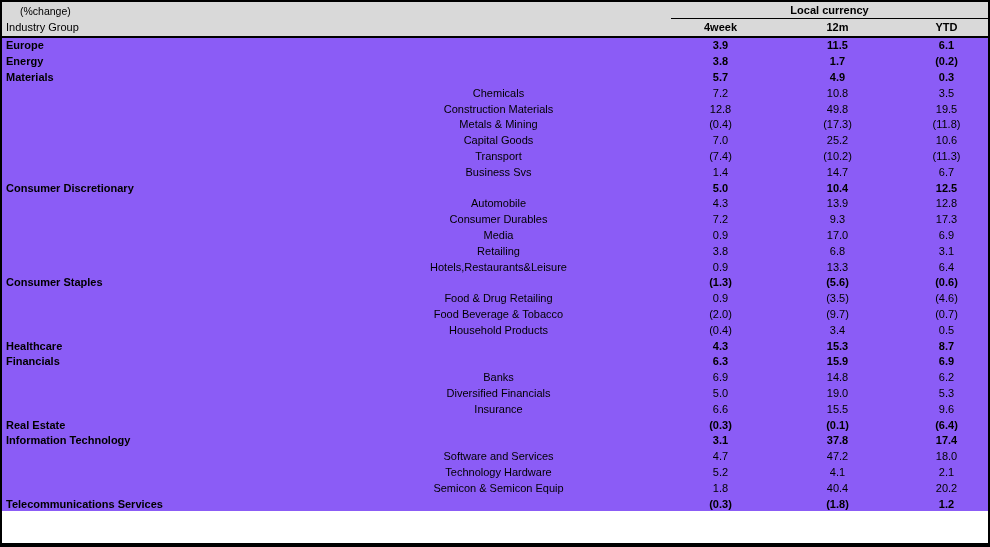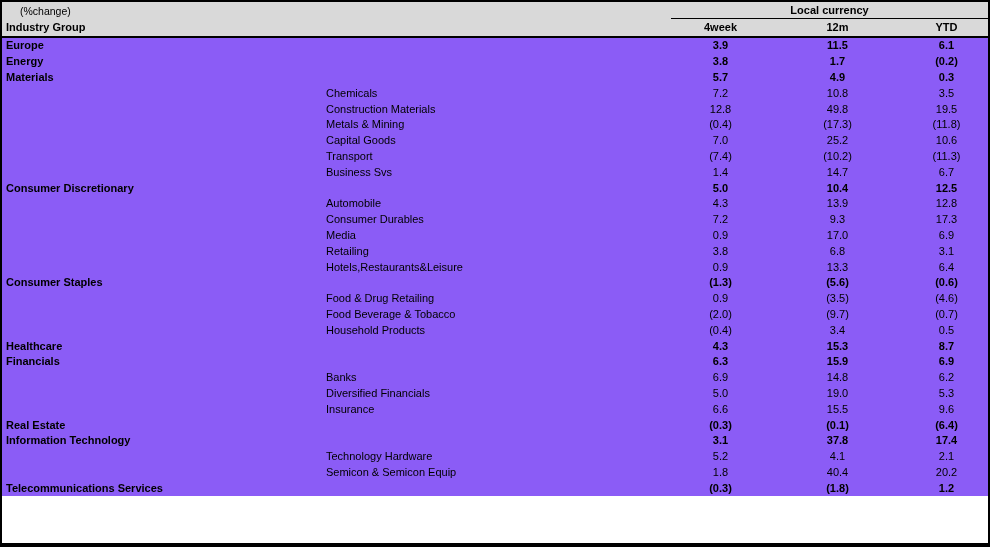--- a/index.html
+++ b/index.html
@@ -37,40 +37,40 @@
   .currency-group {
     grid-column: 2 / span 3; grid-row: 1;
     text-align: center;
     font-weight: bold;
     line-height: 16px;
     border-bottom: 1.5px solid var(--border, #000);
   }
   .row-header {
     grid-column: 1; grid-row: 2;
     padding-left: 4px;
-    font-weight: bold;
+    font-weight: normal;
     line-height: 16px;
   }
   .col-header {
     grid-row: 2;
     text-align: center;
     font-weight: bold;
     line-height: 16px;
   }
   
   .tbody { background: #8b5cf6; }
   .trow {
     display: grid;
     grid-template-columns: 669px 99px 135px 83px;
     height: 15.8px;
     align-items: center;
     font-size: 11px;
   }
   .trow .label { padding-left: 4px; white-space: nowrap; }
-  .trow.sub .label { padding-left: 324px; }
+  .trow.sub .label { padding-left: 324px; text-align: center; }
   .trow.group { font-weight: bold; }
   .trow .num { text-align: center; white-space: nowrap; }
 </style>
 </head>
 <body>
 
 <div class="sheet">
   <div class="thead">
     <div class="pct-change">(%change)</div>
     <div class="currency-group">Local currency</div>
@@ -230,20 +230,26 @@
         <div class="num">(0.1)</div>
         <div class="num">(6.4)</div>
       </div>
       <div class="trow group">
         <div class="label">Information Technology</div>
         <div class="num">3.1</div>
         <div class="num">37.8</div>
         <div class="num">17.4</div>
       </div>
       <div class="trow sub">
+        <div class="label">Software and Services</div>
+        <div class="num">4.7</div>
+        <div class="num">47.2</div>
+        <div class="num">18.0</div>
+      </div>
+      <div class="trow sub">
         <div class="label">Technology Hardware</div>
         <div class="num">5.2</div>
         <div class="num">4.1</div>
         <div class="num">2.1</div>
       </div>
       <div class="trow sub">
         <div class="label">Semicon &amp; Semicon Equip</div>
         <div class="num">1.8</div>
         <div class="num">40.4</div>
         <div class="num">20.2</div>

